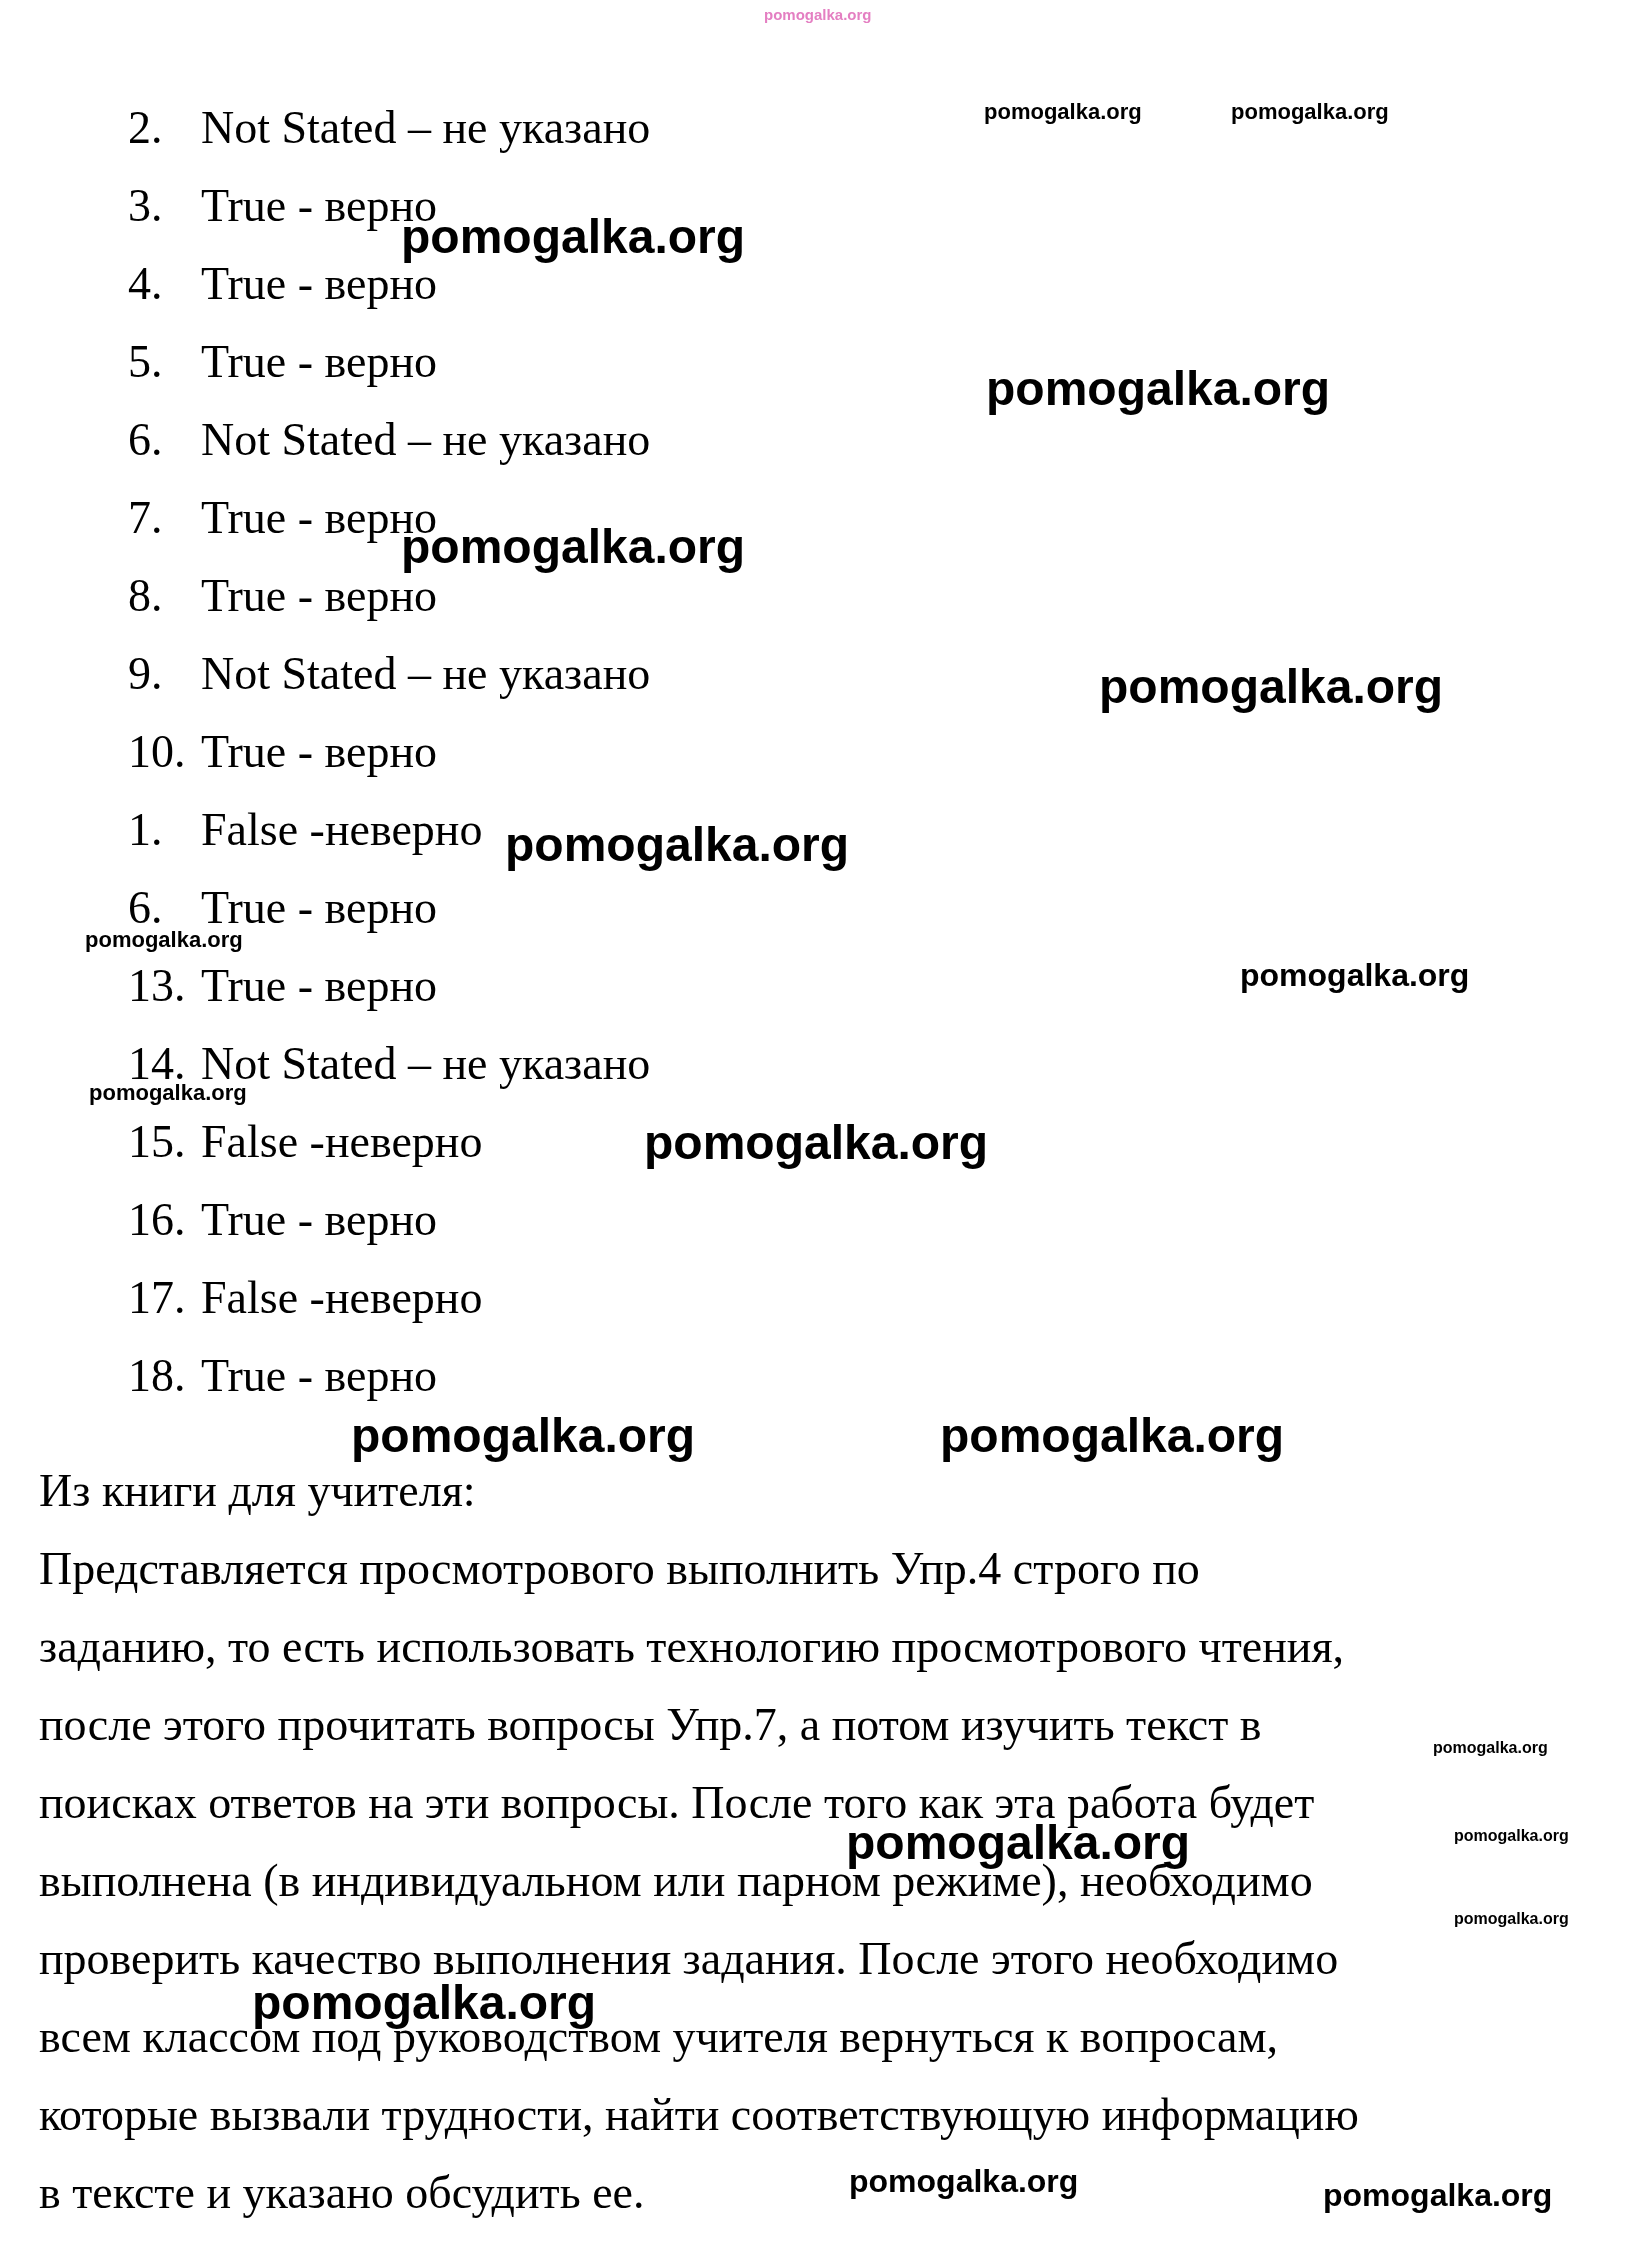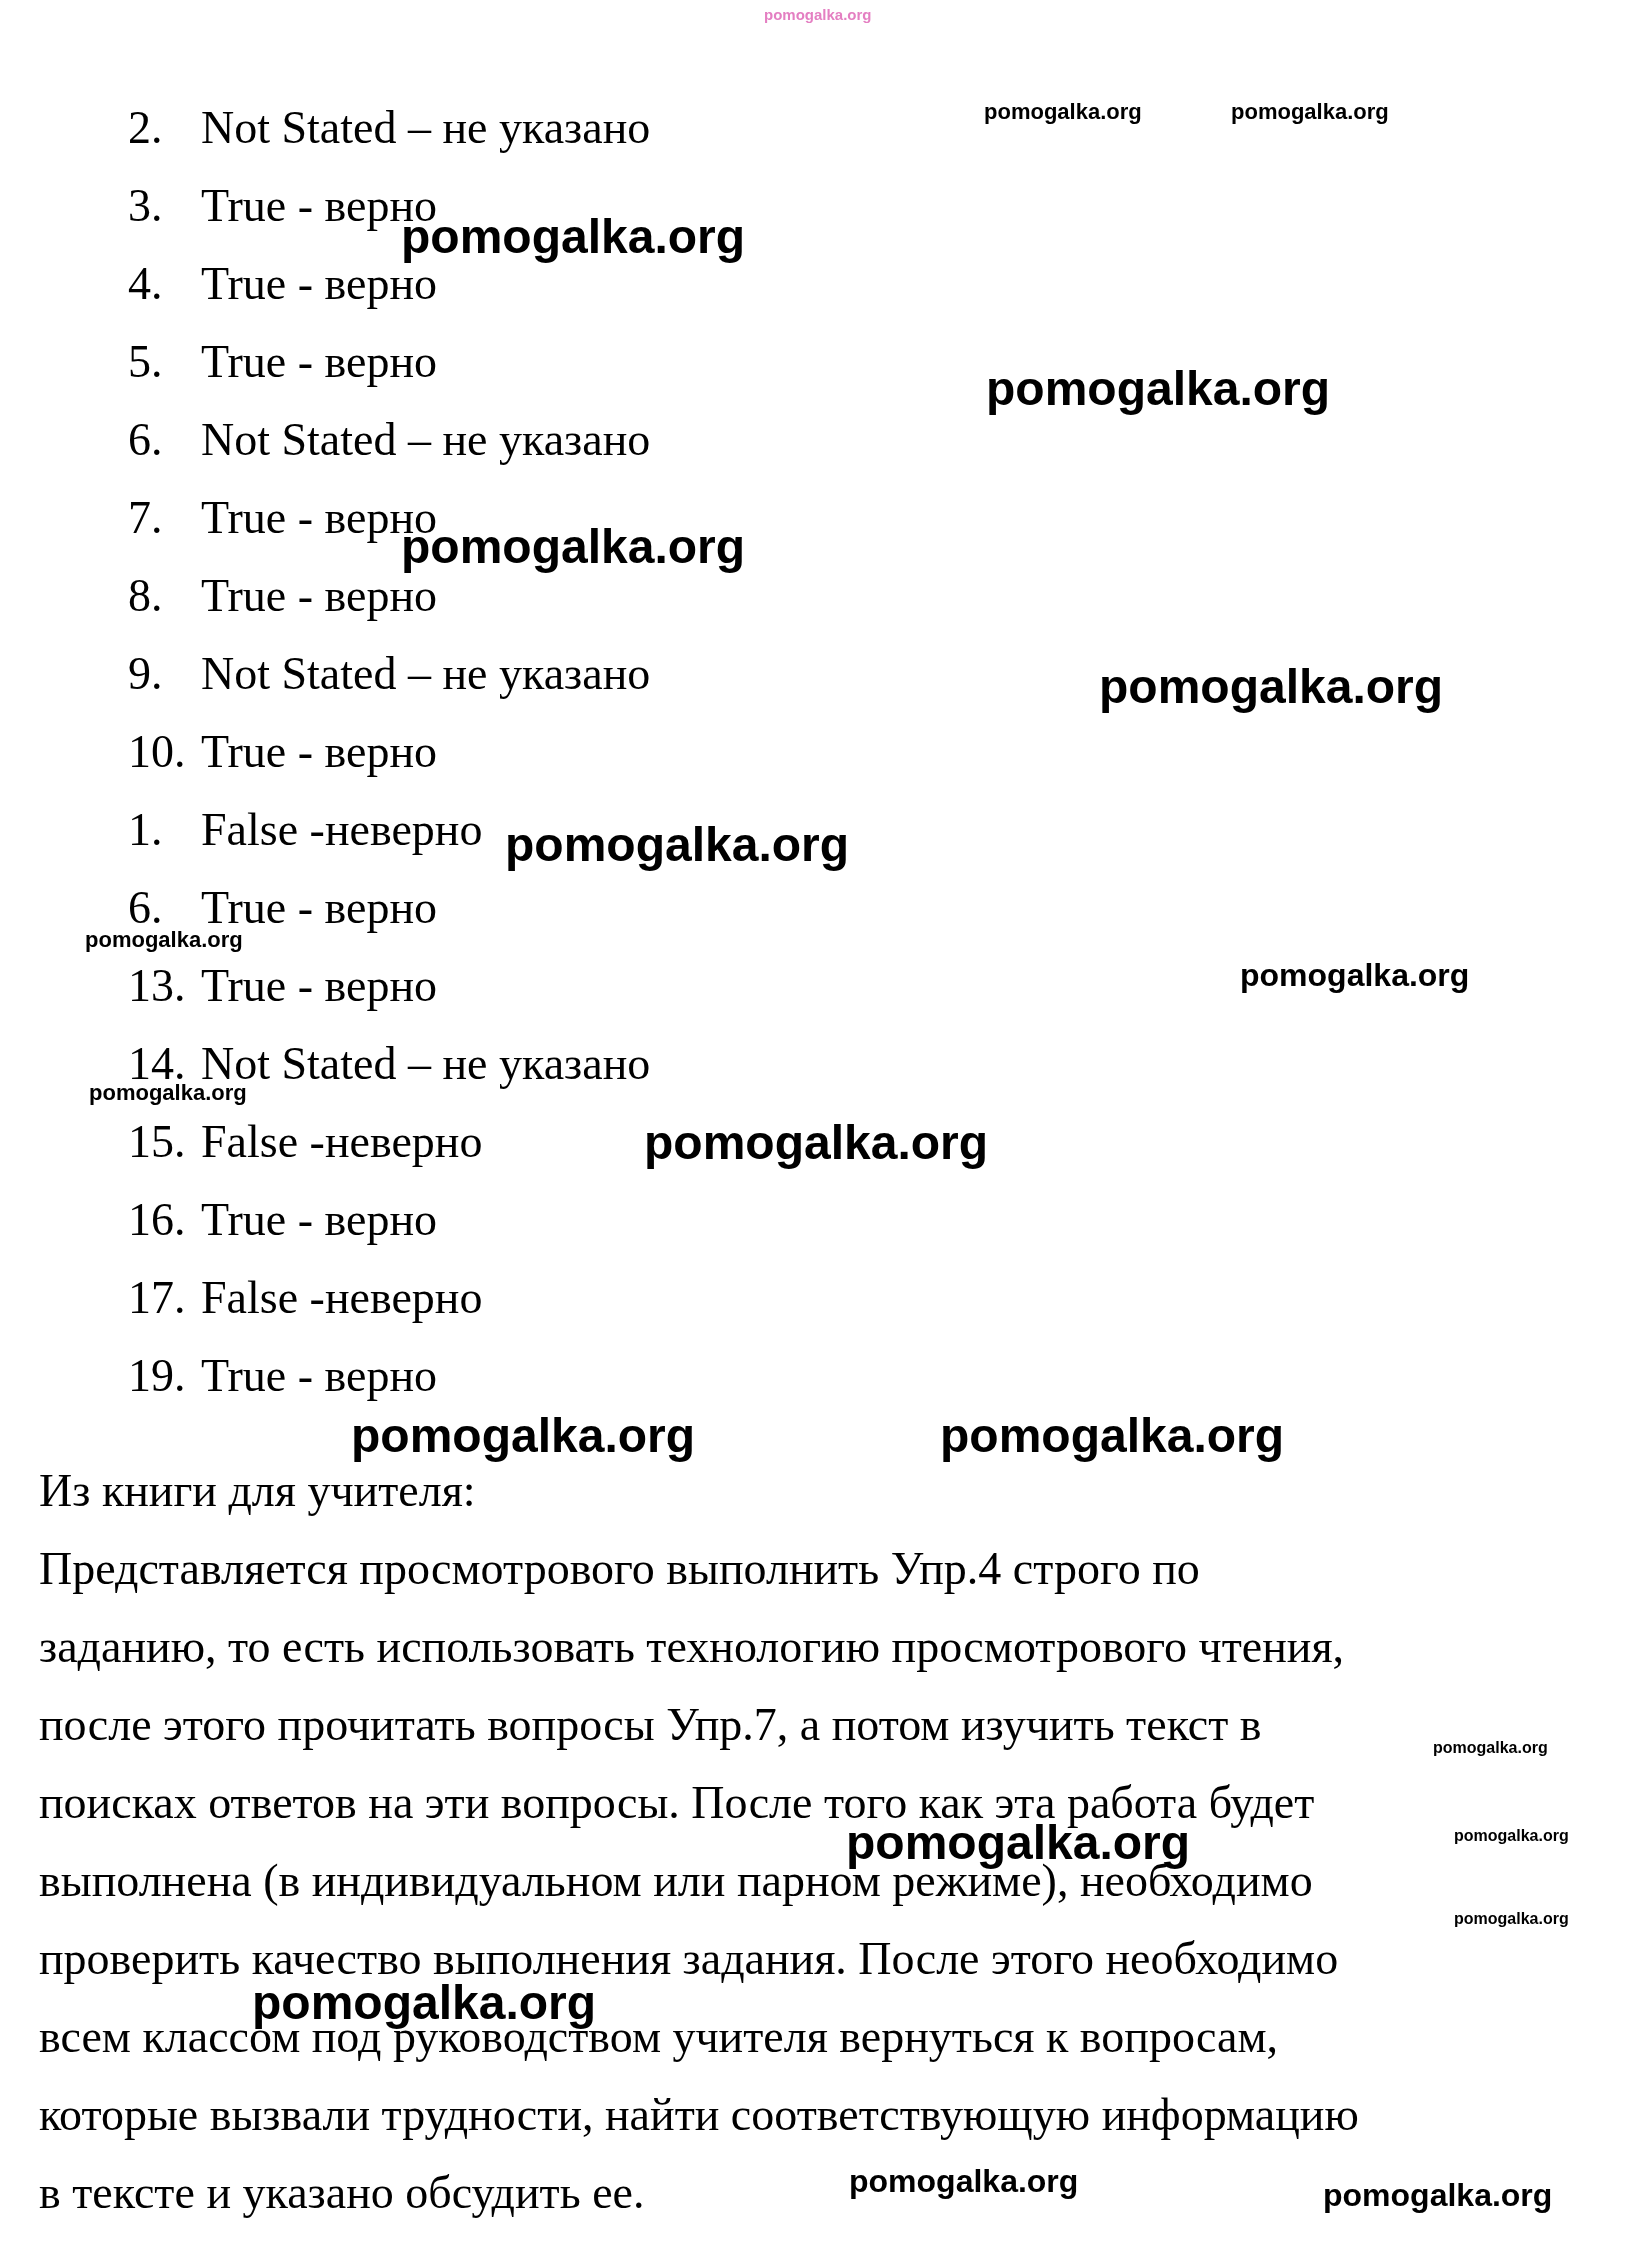--- a/index.html
+++ b/index.html
@@ -129,21 +129,21 @@
     </div>
     <div class="answer-row">
       <span class="answer-num">16.</span>
       <span class="answer-text">True - верно</span>
     </div>
     <div class="answer-row">
       <span class="answer-num">17.</span>
       <span class="answer-text">False -неверно</span>
     </div>
     <div class="answer-row">
-      <span class="answer-num">19.</span>
+      <span class="answer-num">18.</span>
       <span class="answer-text">True - верно</span>
     </div>
   </div>
 
   <div class="teacher-note">
     <div class="note-line">Из книги для учителя:</div>
     <div class="note-line">Представляется просмотрового выполнить Упр.4 строго по</div>
     <div class="note-line">заданию, то есть использовать технологию просмотрового чтения,</div>
     <div class="note-line">после этого прочитать вопросы Упр.7, а потом изучить текст в</div>
     <div class="note-line">поисках ответов на эти вопросы. После того как эта работа будет</div>

